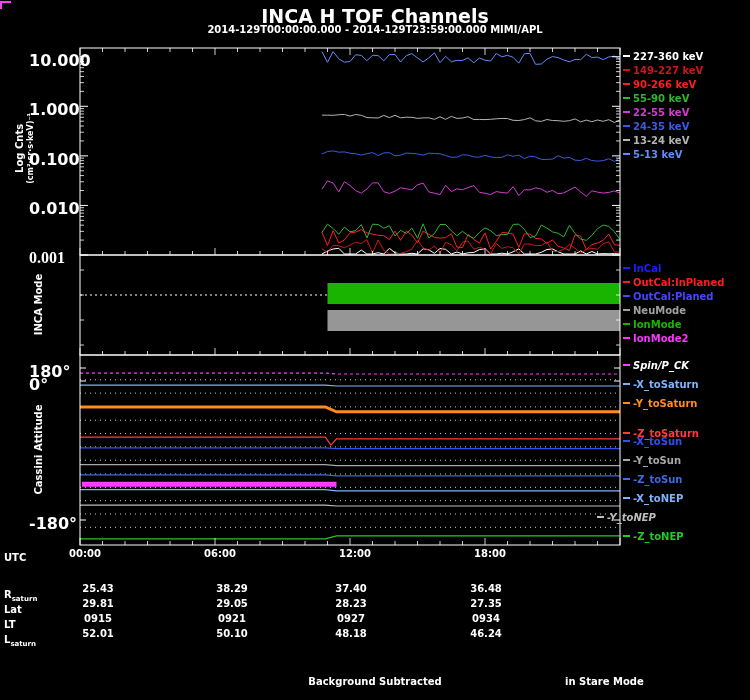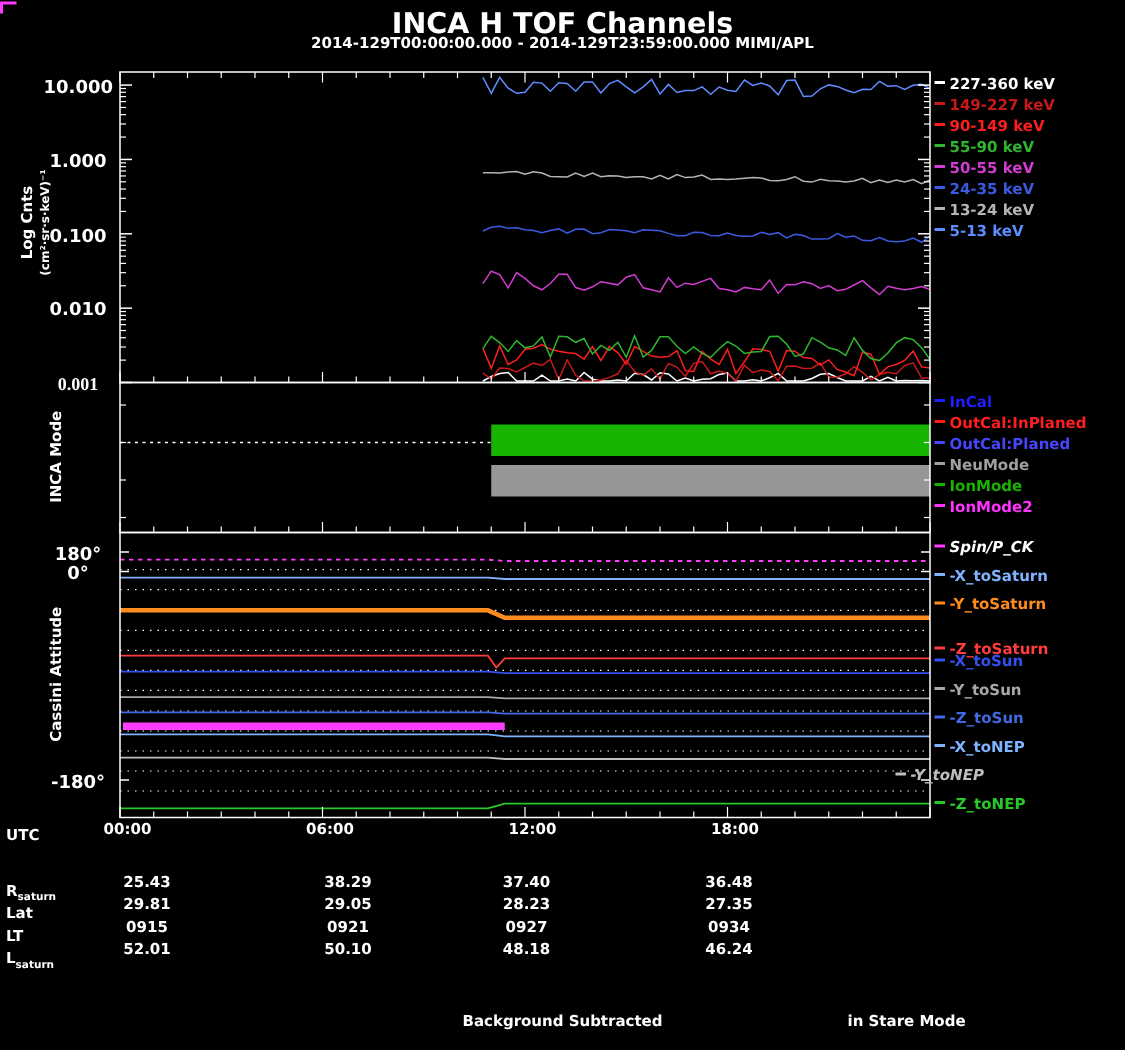--- a/index.html
+++ b/index.html
@@ -7,21 +7,21 @@
        font-family:"DejaVu Sans",sans-serif;color:#fff;}
   .abs{position:absolute;}
   .ttl{left:0;top:5px;width:750px;text-align:center;font-size:19px;font-weight:bold;}
   .sub{left:0;top:24px;width:750px;text-align:center;font-size:10px;font-weight:bold;}
   .rot{transform:rotate(-90deg);}
   #ylab1{left:-51px;top:138px;width:150px;text-align:center;line-height:1.15;}
   #ylab1 .l1{font-size:10px;font-weight:bold;}
   #ylab1 .l2{font-size:8px;font-weight:bold;}
   #ylab2{left:-12px;top:299px;width:100px;text-align:center;font-size:10px;font-weight:bold;}
   #ylab3{left:-17px;top:444px;width:110px;text-align:center;font-size:10px;font-weight:bold;}
-  .ylab{position:absolute;left:29px;width:46px;text-align:center;font-size:12px;font-weight:bold;color:#fff;white-space:nowrap;}
+  .ylab{position:absolute;left:29px;width:46px;text-align:left;font-size:16px;font-weight:bold;color:#fff;white-space:nowrap;}
   .xlab{position:absolute;width:44px;text-align:center;font-size:10px;font-weight:bold;color:#fff;}
   .lg{position:absolute;font-size:10px;font-weight:bold;white-space:nowrap;}
   .lgdash{display:inline-block;width:7px;height:2px;margin-right:3px;vertical-align:3px;}
   .eph{position:absolute;font-size:10px;font-weight:bold;color:#fff;white-space:nowrap;}
   .eph sub{font-size:7px;}
   svg{position:absolute;left:0;top:0;}
 </style>
 </head>
 <body>
 
@@ -279,23 +279,23 @@
 <div id="xticks">
     <div class="xlab" style="left: 63px; top: 548px;">00:00</div>
     <div class="xlab" style="left: 198px; top: 548px;">06:00</div>
     <div class="xlab" style="left: 333px; top: 548px;">12:00</div>
     <div class="xlab" style="left: 468px; top: 548px;">18:00</div>
   </div>
 
 <div id="legend-flux">
     <div class="lg" style="left: 623px; top: 51px;"><span class="lgdash" style="background: rgb(255, 255, 255);"></span><span style="color: rgb(255, 255, 255);">227-360 keV</span></div>
     <div class="lg" style="left: 623px; top: 65px;"><span class="lgdash" style="background: rgb(200, 25, 25);"></span><span style="color: rgb(200, 25, 25);">149-227 keV</span></div>
-    <div class="lg" style="left: 623px; top: 79px;"><span class="lgdash" style="background: rgb(255, 30, 30);"></span><span style="color: rgb(255, 30, 30);">90-149 keV</span></div>
+    <div class="lg" style="left: 623px; top: 79px;"><span class="lgdash" style="background: rgb(255, 30, 30);"></span><span style="color: rgb(255, 30, 30);">90-266 keV</span></div>
     <div class="lg" style="left: 623px; top: 93px;"><span class="lgdash" style="background: rgb(47, 181, 47);"></span><span style="color: rgb(47, 181, 47);">55-90 keV</span></div>
-    <div class="lg" style="left: 623px; top: 107px;"><span class="lgdash" style="background: rgb(210, 60, 210);"></span><span style="color: rgb(210, 60, 210);">50-55 keV</span></div>
+    <div class="lg" style="left: 623px; top: 107px;"><span class="lgdash" style="background: rgb(210, 60, 210);"></span><span style="color: rgb(210, 60, 210);">22-55 keV</span></div>
     <div class="lg" style="left: 623px; top: 121px;"><span class="lgdash" style="background: rgb(60, 90, 225);"></span><span style="color: rgb(60, 90, 225);">24-35 keV</span></div>
     <div class="lg" style="left: 623px; top: 135px;"><span class="lgdash" style="background: rgb(180, 180, 180);"></span><span style="color: rgb(180, 180, 180);">13-24 keV</span></div>
     <div class="lg" style="left: 623px; top: 149px;"><span class="lgdash" style="background: rgb(95, 140, 255);"></span><span style="color: rgb(95, 140, 255);">5-13 keV</span></div>
   </div>
 <div id="legend-mode">
     <div class="lg" style="left: 623px; top: 263px;"><span class="lgdash" style="background: rgb(30, 30, 255);"></span><span style="color: rgb(30, 30, 255);">InCal</span></div>
     <div class="lg" style="left: 623px; top: 277px;"><span class="lgdash" style="background: rgb(255, 30, 30);"></span><span style="color: rgb(255, 30, 30);">OutCal:InPlaned</span></div>
     <div class="lg" style="left: 623px; top: 291px;"><span class="lgdash" style="background: rgb(70, 70, 255);"></span><span style="color: rgb(70, 70, 255);">OutCal:Planed</span></div>
     <div class="lg" style="left: 623px; top: 305px;"><span class="lgdash" style="background: rgb(160, 160, 160);"></span><span style="color: rgb(160, 160, 160);">NeuMode</span></div>
     <div class="lg" style="left: 623px; top: 319px;"><span class="lgdash" style="background: rgb(25, 180, 0);"></span><span style="color: rgb(25, 180, 0);">IonMode</span></div>

